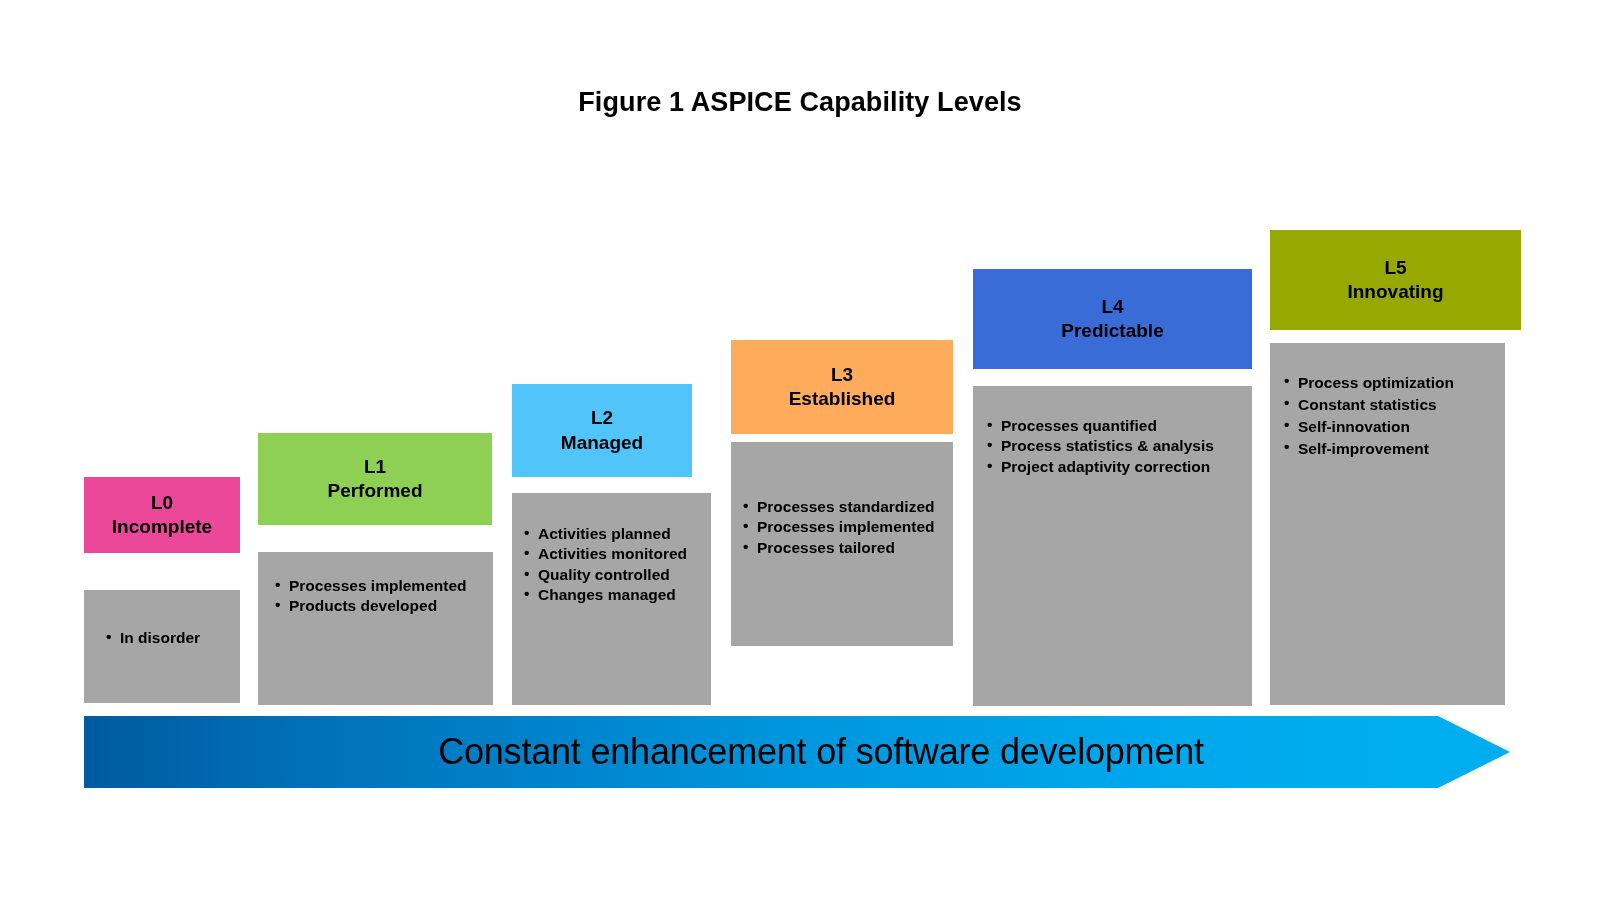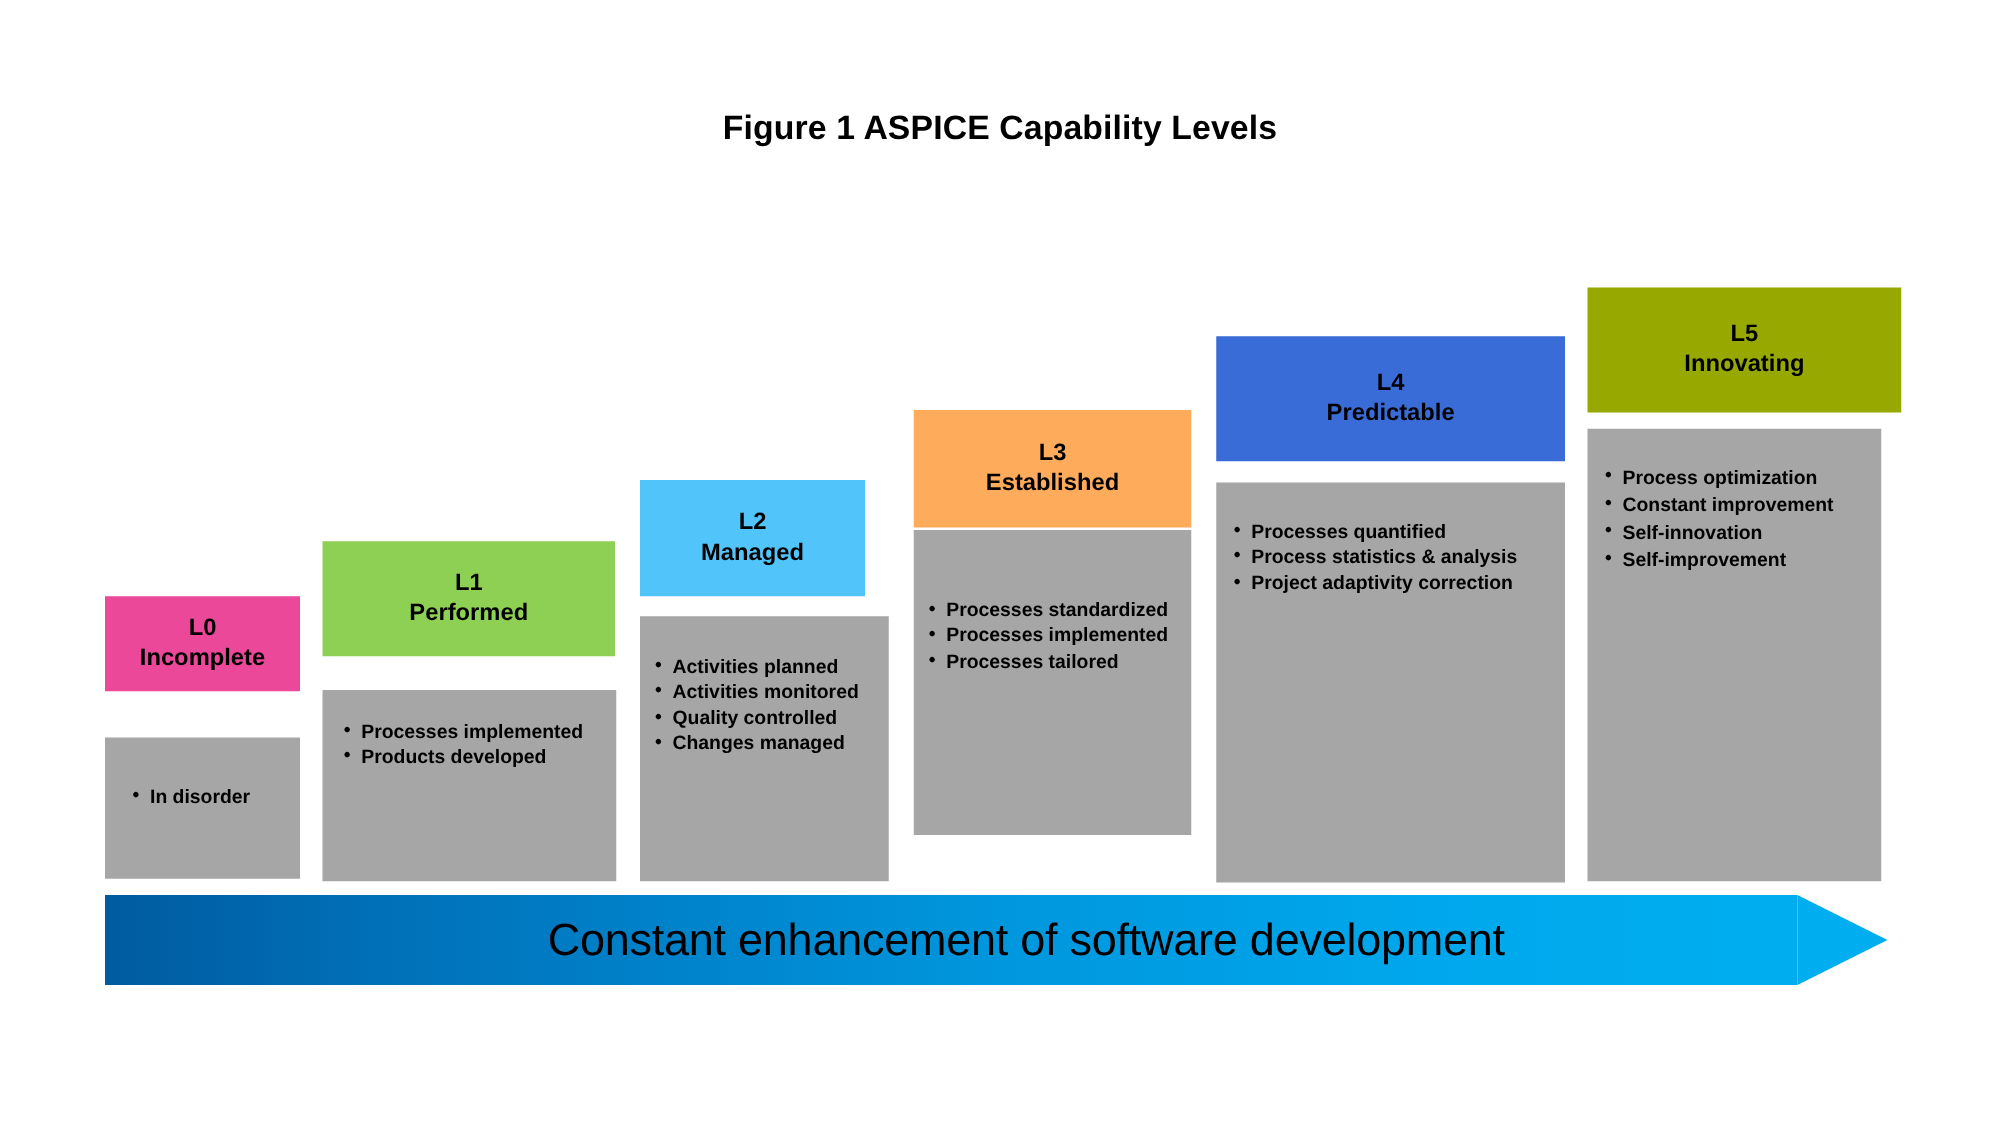--- a/index.html
+++ b/index.html
@@ -116,22 +116,22 @@
   #col-l1 .level-header { width: 234px; height: 92px; background: #8ed053; }
   #col-l1 .level-body   { top: 119px; width: 235px; height: 153px; padding-top: 24px; padding-left: 17px; }
 
   
   #col-l2 { left: 512px; top: 384px; width: 199px; }
   #col-l2 .level-header { width: 180px; height: 93px; background: #51c4fa; text-align: right; }
   #col-l2 .level-body   { top: 109px; width: 199px; height: 212px; padding-top: 31px; padding-left: 12px; }
 
   
   #col-l3 { left: 731px; top: 328px; width: 222px; }
-  #col-l3 .level-header { width: 222px; height: 94px; background: #ffab5c; }
-  #col-l3 .level-body   { top: 96px; width: 222px; height: 244px; padding-top: 55px; padding-left: 12px; }
+  #col-l3 .level-header { width: 222px; height: 94px; background: #ffab5c; margin-top: 12px; }
+  #col-l3 .level-body   { top: 114px; width: 222px; height: 204px; padding-top: 55px; padding-left: 12px; }
 
   
   #col-l4 { left: 973px; top: 269px; width: 279px; }
   #col-l4 .level-header { width: 279px; height: 100px; background: #3a6cd8; }
   #col-l4 .level-body   { top: 117px; width: 279px; height: 320px; padding-top: 30px; padding-left: 14px; }
 
   
   #col-l5 { left: 1270px; top: 230px; width: 235px; }
   #col-l5 .level-header { width: 251px; height: 100px; background: #97a800; }
   #col-l5 .level-body   { top: 113px; width: 235px; height: 362px; padding-top: 29px; padding-left: 14px; }
@@ -258,21 +258,21 @@
     </div>
 
     <div class="level-col" id="col-l5">
       <div class="level-header">
         <span class="level-code">L5</span>
         <span class="level-name">Innovating</span>
       </div>
       <div class="level-body">
         <ul class="bullet-list">
           <li>Process optimization</li>
-          <li>Constant improvement</li>
+          <li>Constant statistics</li>
           <li>Self-innovation</li>
           <li>Self-improvement</li>
         </ul>
       </div>
     </div>
 
   </div>
 
   <div class="arrow-banner">
     <div class="arrow-shaft"></div>

